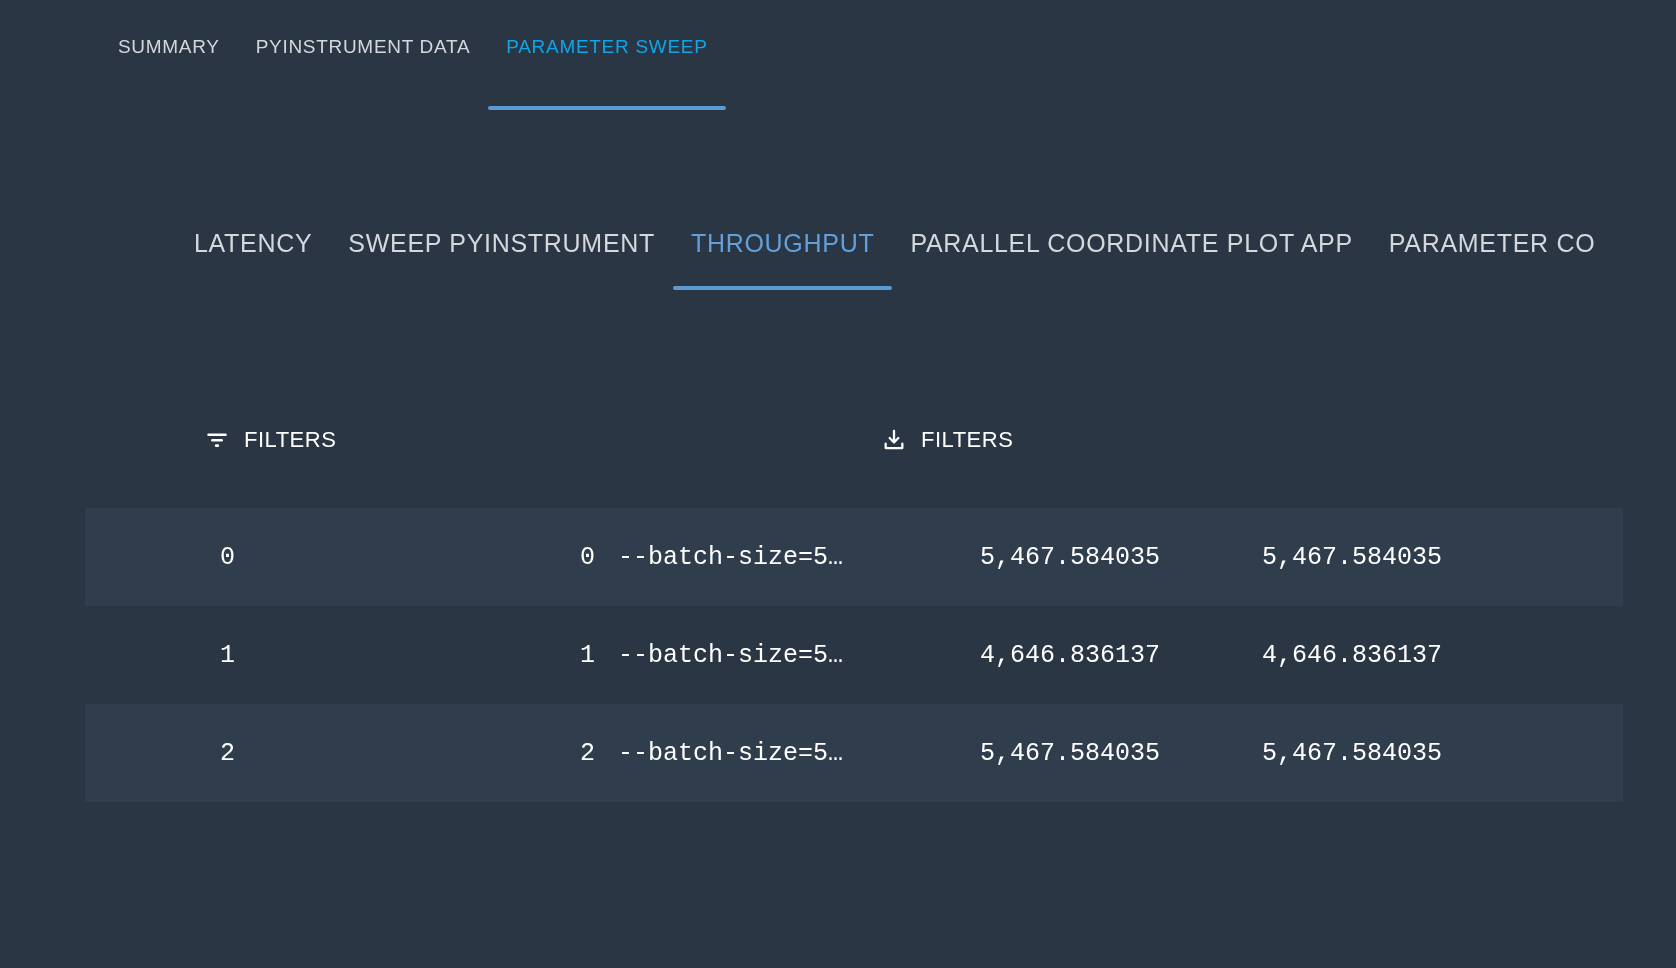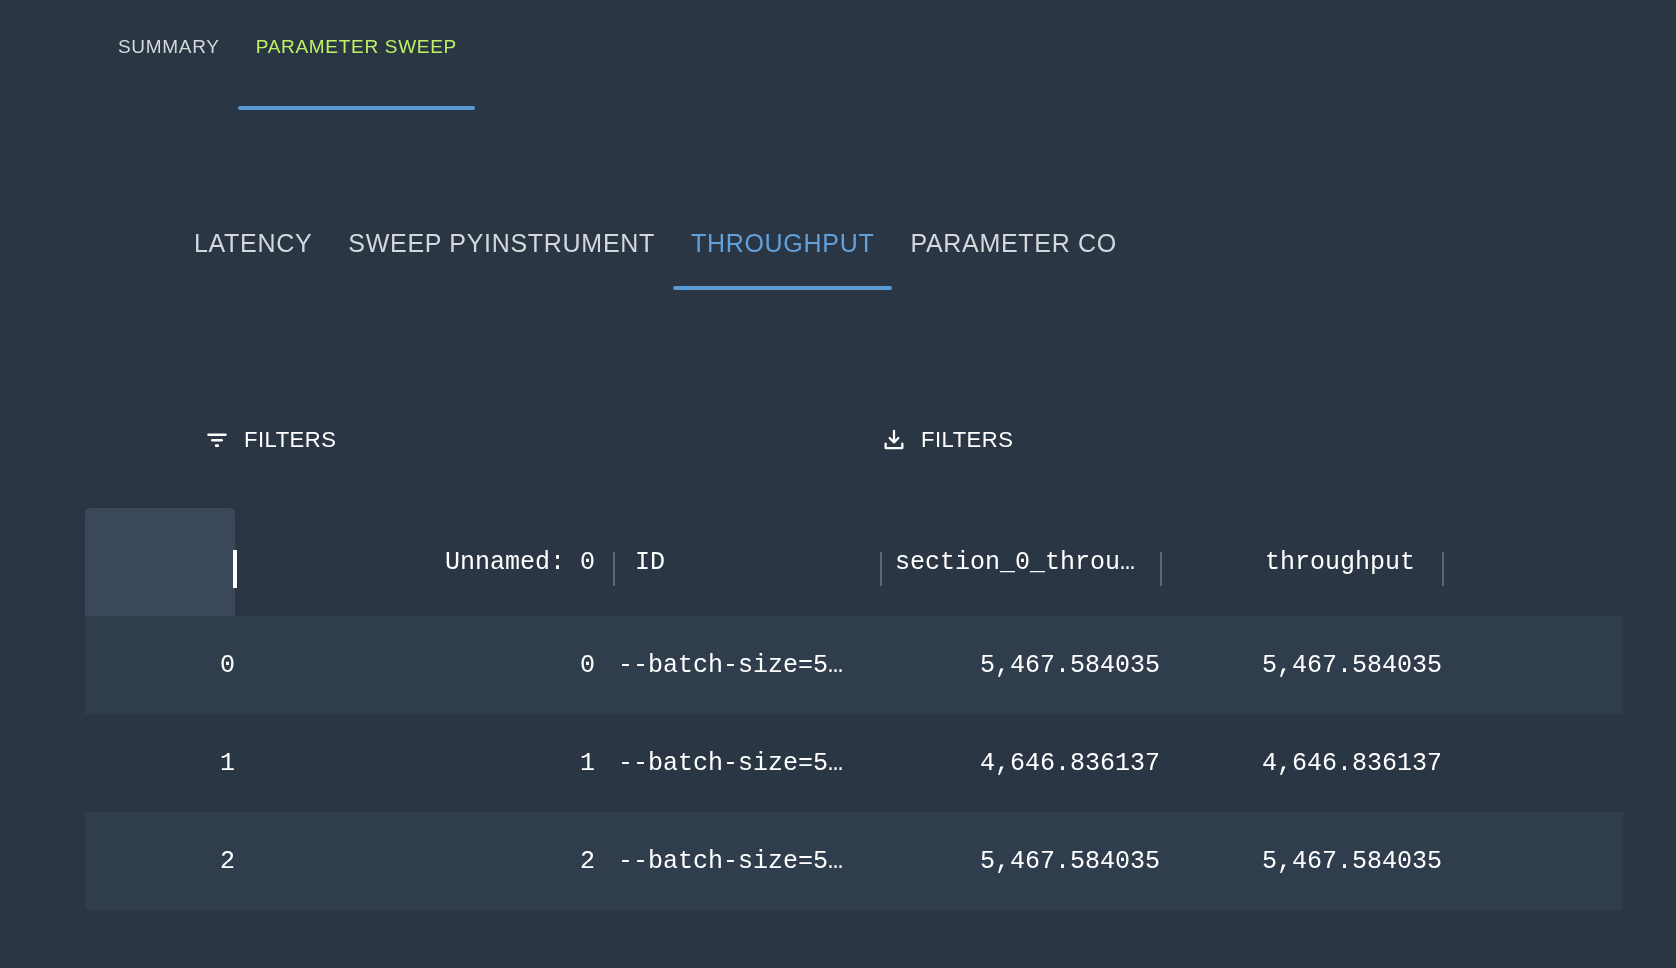--- a/index.html
+++ b/index.html
@@ -23,21 +23,21 @@
     padding:0 18px;height:74px;
     display:flex;align-items:flex-start;justify-content:center;
     font-size:19px;letter-spacing:.7px;
     color:#d4d8dd;
     font-weight:400;
     cursor:pointer;
     white-space:nowrap;
     background:transparent;border:none;
     font-family:"Liberation Sans", sans-serif;
   }
-  .mtab.active{color:#bef264;}
+  .mtab.active{color:#0ea5e9;}
   .mtab .mt-underline{
     position:absolute;left:0;right:0;bottom:0;height:4px;background:#5b9bd5;border-radius:2px;
   }
 
   
   .subtabs{
     position:absolute;left:0;top:196px;width:1676px;height:98px;overflow:hidden;
   }
   .subtabs .tabrow{position:absolute;left:176px;top:0;display:flex;align-items:center;}
   .stab{
@@ -107,38 +107,44 @@
 </head>
 <body>
 
 <div class="page">
 
   <div class="maintabs">
     <div class="tabrow">
       <button class="mtab">
         <span>SUMMARY</span>
       </button>
+      <button class="mtab">
+        <span>PYINSTRUMENT DATA</span>
+      </button>
       <button class="mtab active">
         <span>PARAMETER SWEEP</span>
         <span class="mt-underline"></span>
       </button>
     </div>
   </div>
 
   <div class="subtabs">
     <div class="tabrow">
       <button class="stab">
         <span>LATENCY</span>
       </button>
       <button class="stab">
         <span>SWEEP PYINSTRUMENT</span>
       </button>
       <button class="stab active">
         <span>THROUGHPUT</span>
         <span class="st-underline"></span>
+      </button>
+      <button class="stab">
+        <span>PARALLEL COORDINATE PLOT APP</span>
       </button>
       <button class="stab">
         <span>PARAMETER CO</span>
       </button>
     </div>
   </div>
 
   <div class="toolbar">
 
     <button class="tbtn" id="btn-filters">
@@ -160,44 +166,20 @@
           <path d="M8 10.2 L12 14.2 L16 10.2"></path>
           <path d="M4.3 15.4 V19.4 H19.7 V15.4"></path>
         </svg>
       </span>
       <span class="lbl">FILTERS</span>
     </button>
   </div>
 
   <div class="grid">
 
-    <div class="ghead">
-      <div class="corner-cell"></div>
-      <div class="hcursor"></div>
-
-      <div class="hcell right" style="left:170px;width:340px;justify-content:flex-end;">
-        <span>Unnamed: 0</span>
-      </div>
-      <div class="hsep" style="left:528px;"></div>
-
-      <div class="hcell left" style="left:550px;width:180px;">
-        <span>ID</span>
-      </div>
-      <div class="hsep" style="left:795px;"></div>
-
-      <div class="hcell left" style="left:810px;width:290px;">
-        <span>section_0_throu…</span>
-      </div>
-      <div class="hsep" style="left:1075px;"></div>
-
-      <div class="hcell right" style="left:1000px;width:330px;justify-content:flex-end;">
-        <span>throughput</span>
-      </div>
-      <div class="hsep" style="left:1357px;"></div>
-    </div>
 
     <div class="grow odd">
       <div class="gcell right" style="left:0;width:150px;">
         <span>0</span>
       </div>
       <div class="gcell right" style="left:170px;width:340px;">
         <span>0</span>
       </div>
       <div class="gcell left" style="left:533px;width:240px;">
         <span>--batch-size=5…</span>

